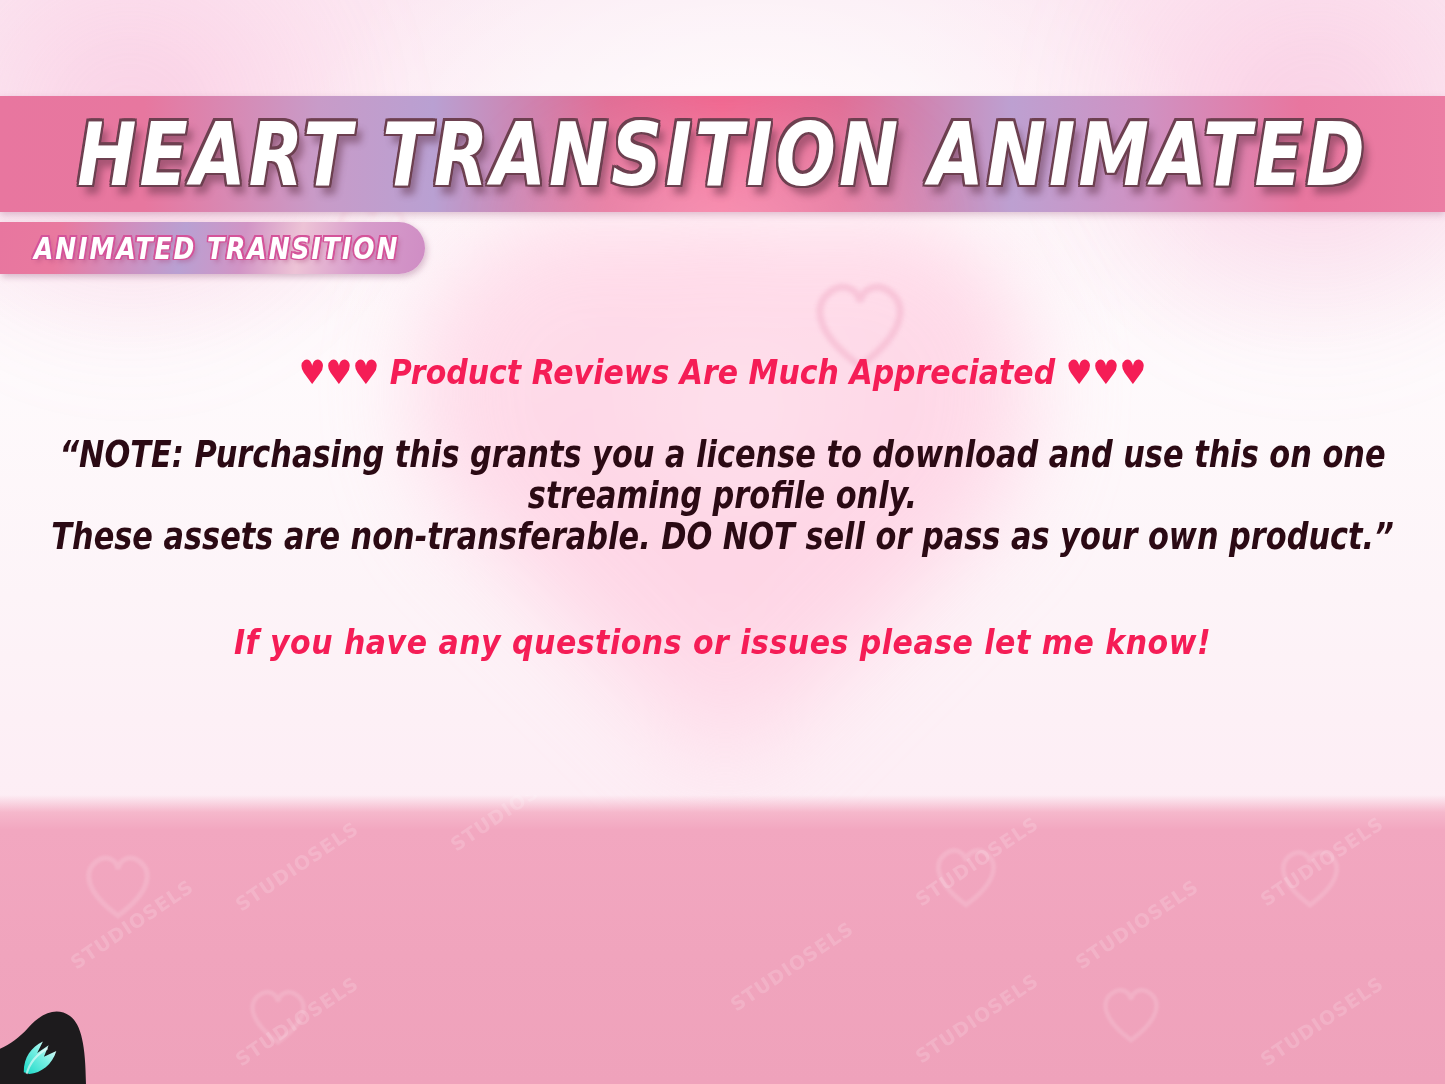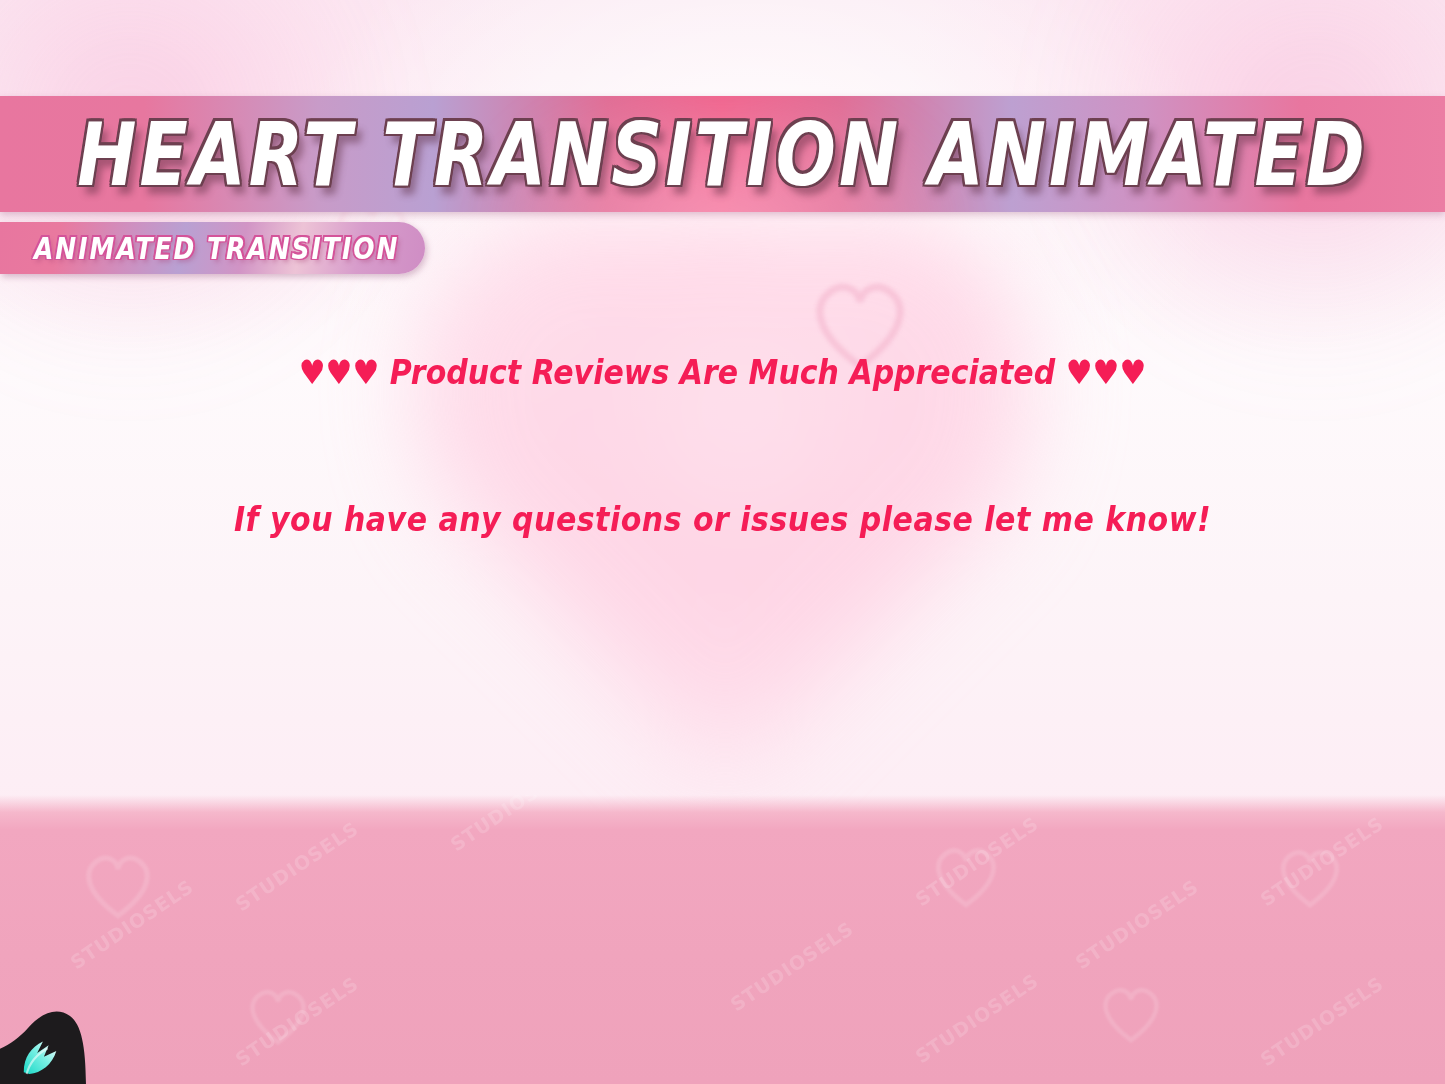--- a/index.html
+++ b/index.html
@@ -320,20 +320,25 @@
   <div id="tab-pill">
     <div class="tab-label">ANIMATED TRANSITION</div>
   </div>
 
   <div id="copy">
 
     <div class="line reviews">♥♥♥ Product Reviews Are Much Appreciated ♥♥♥</div>
 
     <div class="block-gap-a"></div>
 
+    <div>
+      <div class="line note">“NOTE: Purchasing this grants you a license to download and use this on one</div>
+      <div class="line note">streaming profile only.</div>
+      <div class="line note">These assets are non-transferable. DO NOT sell or pass as your own product.”</div>
+    </div>
 
     <div class="block-gap-b"></div>
 
 
     <div class="block-gap-c"></div>
 
     <div class="line question">If you have any questions or issues please let me know!</div>
   </div>
 
   <div id="footer">

